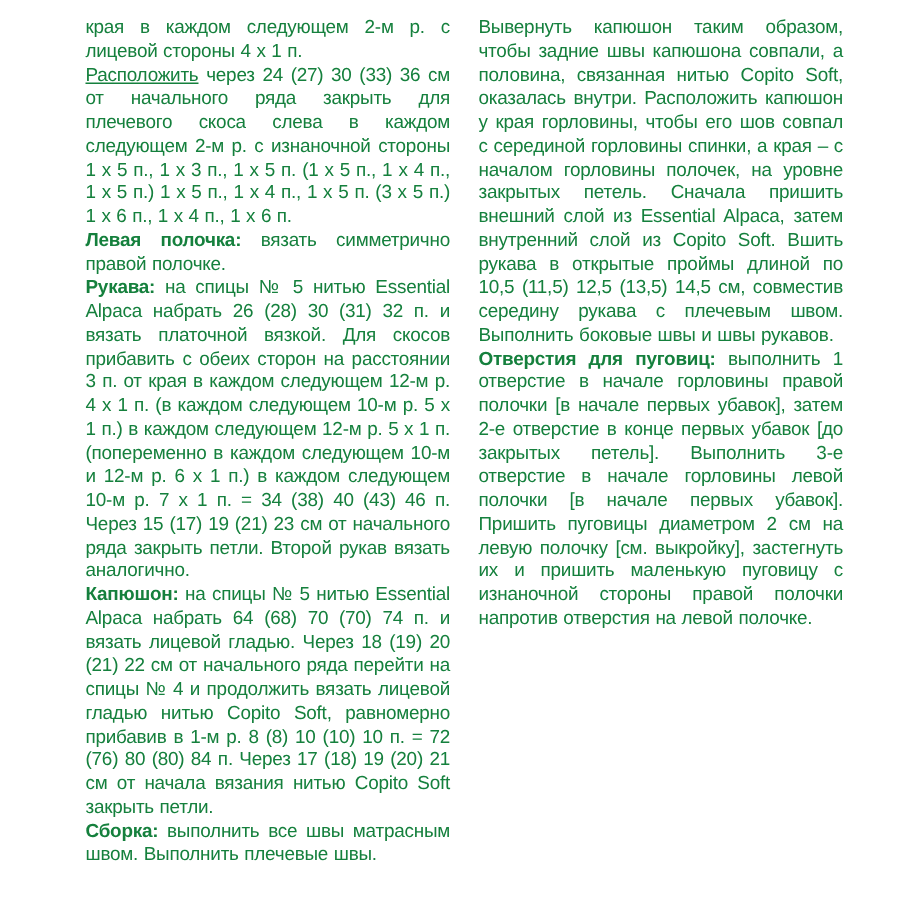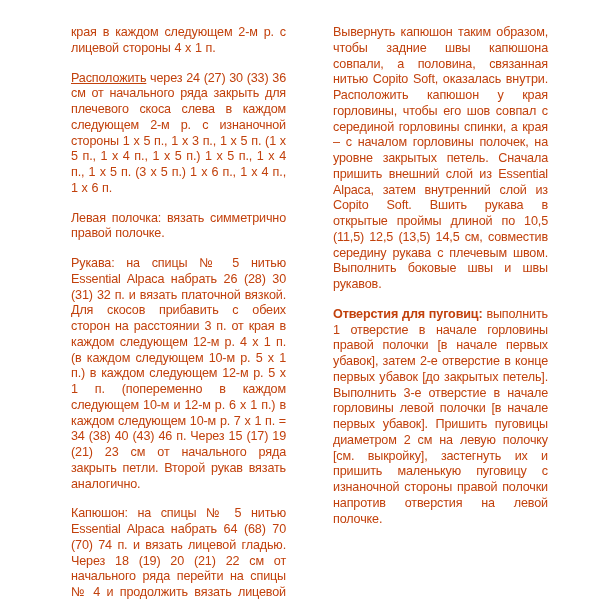--- a/index.html
+++ b/index.html
@@ -20,41 +20,42 @@
     padding: 11px 38px 8px 57px;
     display: flex;
     gap: 19px;
     background: #ffffff;
   }
   .col {
     flex: 1 1 0;
     min-width: 0;
   }
   .col p {
-    margin: 14px;
+    margin: 0;
     padding: 0;
     text-align: justify;
     font-size: 12.6px;
     line-height: 15.75px;
     letter-spacing: -0.15px;
     word-spacing: 0.4px;
-    color: #c2410c;
+    color: #15803d;
   }
-  .run-bold { font-weight: normal; }
+  .run-bold { font-weight: bold; }
   .run-underline { text-decoration: underline; }
   .run-bold-underline { font-weight: bold; }
 </style>
 </head>
 <body>
 
 <main class="doc">
   <section class="col">
       <p><span class="run-normal">края в каждом следующем 2-м р. с лицевой стороны 4 х 1 п.</span></p>
       <p><span class="run-underline">Расположить</span><span class="run-normal"> через 24 (27) 30 (33) 36 см от начального ряда закрыть для плечевого скоса слева в каждом следующем 2-м р. с изнаночной стороны 1 х 5 п., 1 х 3 п., 1 х 5 п. (1 х 5 п., 1 х 4 п., 1 х 5 п.) 1 х 5 п., 1 х 4 п., 1 х 5 п. (3 х 5 п.) 1 х 6 п., 1 х 4 п., 1 х 6 п.</span></p>
       <p><span class="run-bold">Левая полочка:</span><span class="run-normal"> вязать симметрично правой полочке.</span></p>
       <p><span class="run-bold">Рукава:</span><span class="run-normal"> на спицы № 5 нитью Essential Alpaca набрать 26 (28) 30 (31) 32 п. и вязать платочной вязкой. Для скосов прибавить с обеих сторон на расстоянии 3 п. от края в каждом следующем 12-м р. 4 х 1 п. (в каждом следующем 10-м р. 5 х 1 п.) в каждом следующем 12-м р. 5 х 1 п. (попеременно в каждом следующем 10-м и 12-м р. 6 х 1 п.) в каждом следующем 10-м р. 7 х 1 п. = 34 (38) 40 (43) 46 п. Через 15 (17) 19 (21) 23 см от начального ряда закрыть петли. Второй рукав вязать аналогично.</span></p>
       <p><span class="run-bold">Капюшон:</span><span class="run-normal"> на спицы № 5 нитью Essential Alpaca набрать 64 (68) 70 (70) 74 п. и вязать лицевой гладью. Через 18 (19) 20 (21) 22 см от начального ряда перейти на спицы № 4 и продолжить вязать лицевой гладью нитью Copito Soft, равномерно прибавив в 1-м р. 8 (8) 10 (10) 10 п. = 72 (76) 80 (80) 84 п. Через 17 (18) 19 (20) 21 см от начала вязания нитью Copito Soft закрыть петли.</span></p>
+      <p><span class="run-bold">Сборка:</span><span class="run-normal"> выполнить все швы матрасным швом. Выполнить плечевые швы.</span></p>
     </section>
   <section class="col">
       <p><span class="run-normal">Вывернуть капюшон таким образом, чтобы задние швы капюшона совпали, а половина, связанная нитью Copito Soft, оказалась внутри. Расположить капюшон у края горловины, чтобы его шов совпал с серединой горловины спинки, а края – с началом горловины полочек, на уровне закрытых петель. Сначала пришить внешний слой из Essential Alpaca, затем внутренний слой из Copito Soft. Вшить рукава в открытые проймы длиной по 10,5 (11,5) 12,5 (13,5) 14,5 см, совместив середину рукава с плечевым швом. Выполнить боковые швы и швы рукавов.</span></p>
       <p><span class="run-bold-underline">Отверстия для пуговиц:</span><span class="run-normal"> выполнить 1 отверстие в начале горловины правой полочки [в начале первых убавок], затем 2-е отверстие в конце первых убавок [до закрытых петель]. Выполнить 3-е отверстие в начале горловины левой полочки [в начале первых убавок]. Пришить пуговицы диаметром 2 см на левую полочку [см. выкройку], застегнуть их и пришить маленькую пуговицу с изнаночной стороны правой полочки напротив отверстия на левой полочке.</span></p>
     </section>
 </main>
 
 </body></html>

